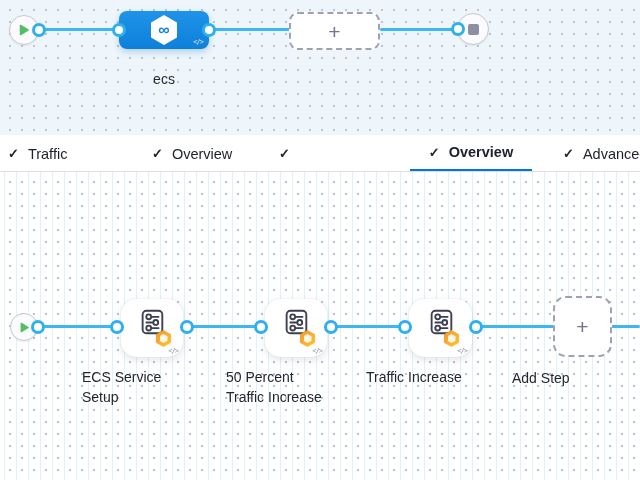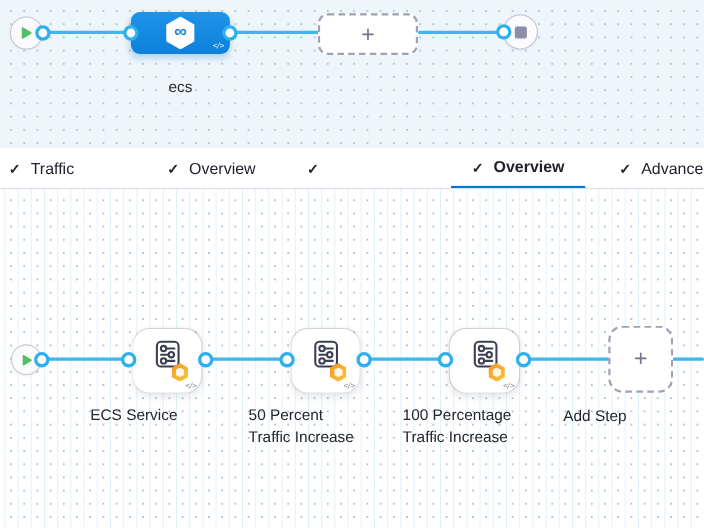--- a/index.html
+++ b/index.html
@@ -166,20 +166,21 @@
           <line x1="16" y1="22.5" x2="23" y2="22.5"></line>
       </svg>
       <div class="badge">
           <div class="badge-hole"></div>
         </div>
       <span class="code-chip">&lt;/&gt;</span>
     </div>
     <div class="port" style="left:180px; top:148px;"></div>
     <div class="step-label" style="left:82px; top:195px; width:140px;">
       <div>ECS Service</div>
+      <div>Setup</div>
     </div>
 
     <div class="port" style="left:254px; top:148px;"></div>
     <div class="step-card" style="left:265px; top:127px;">
       <svg class="sliders" width="30" height="30" viewBox="0 0 32 32" fill="none" stroke="#3a3f52" stroke-width="2" stroke-linecap="round">
         <rect x="6" y="4" width="21" height="24" rx="4"></rect>
         <circle cx="12.5" cy="10.5" r="2.6"></circle>
           <line x1="16" y1="10.5" x2="23" y2="10.5"></line>
         <line x1="10" y1="16.5" x2="16.5" y2="16.5"></line>
           <circle cx="20" cy="16.5" r="2.6"></circle>
@@ -208,21 +209,20 @@
         <circle cx="12.5" cy="22.5" r="2.6"></circle>
           <line x1="16" y1="22.5" x2="23" y2="22.5"></line>
       </svg>
       <div class="badge">
           <div class="badge-hole"></div>
         </div>
       <span class="code-chip">&lt;/&gt;</span>
     </div>
     <div class="port" style="left:469px; top:148px;"></div>
     <div class="step-label" style="left:366px; top:195px; width:148px;">
-      <div>100 Percentage</div>
       <div>Traffic Increase</div>
     </div>
 
     <div class="dashed-node" style="left:553px; top:124px; width:59px; height:61px; border-radius:13px;">
       <span class="plus">+</span>
     </div>
     <div class="step-label" style="left:512px; top:196px; width:140px;">Add Step</div>
 
   </section>
 </div>

